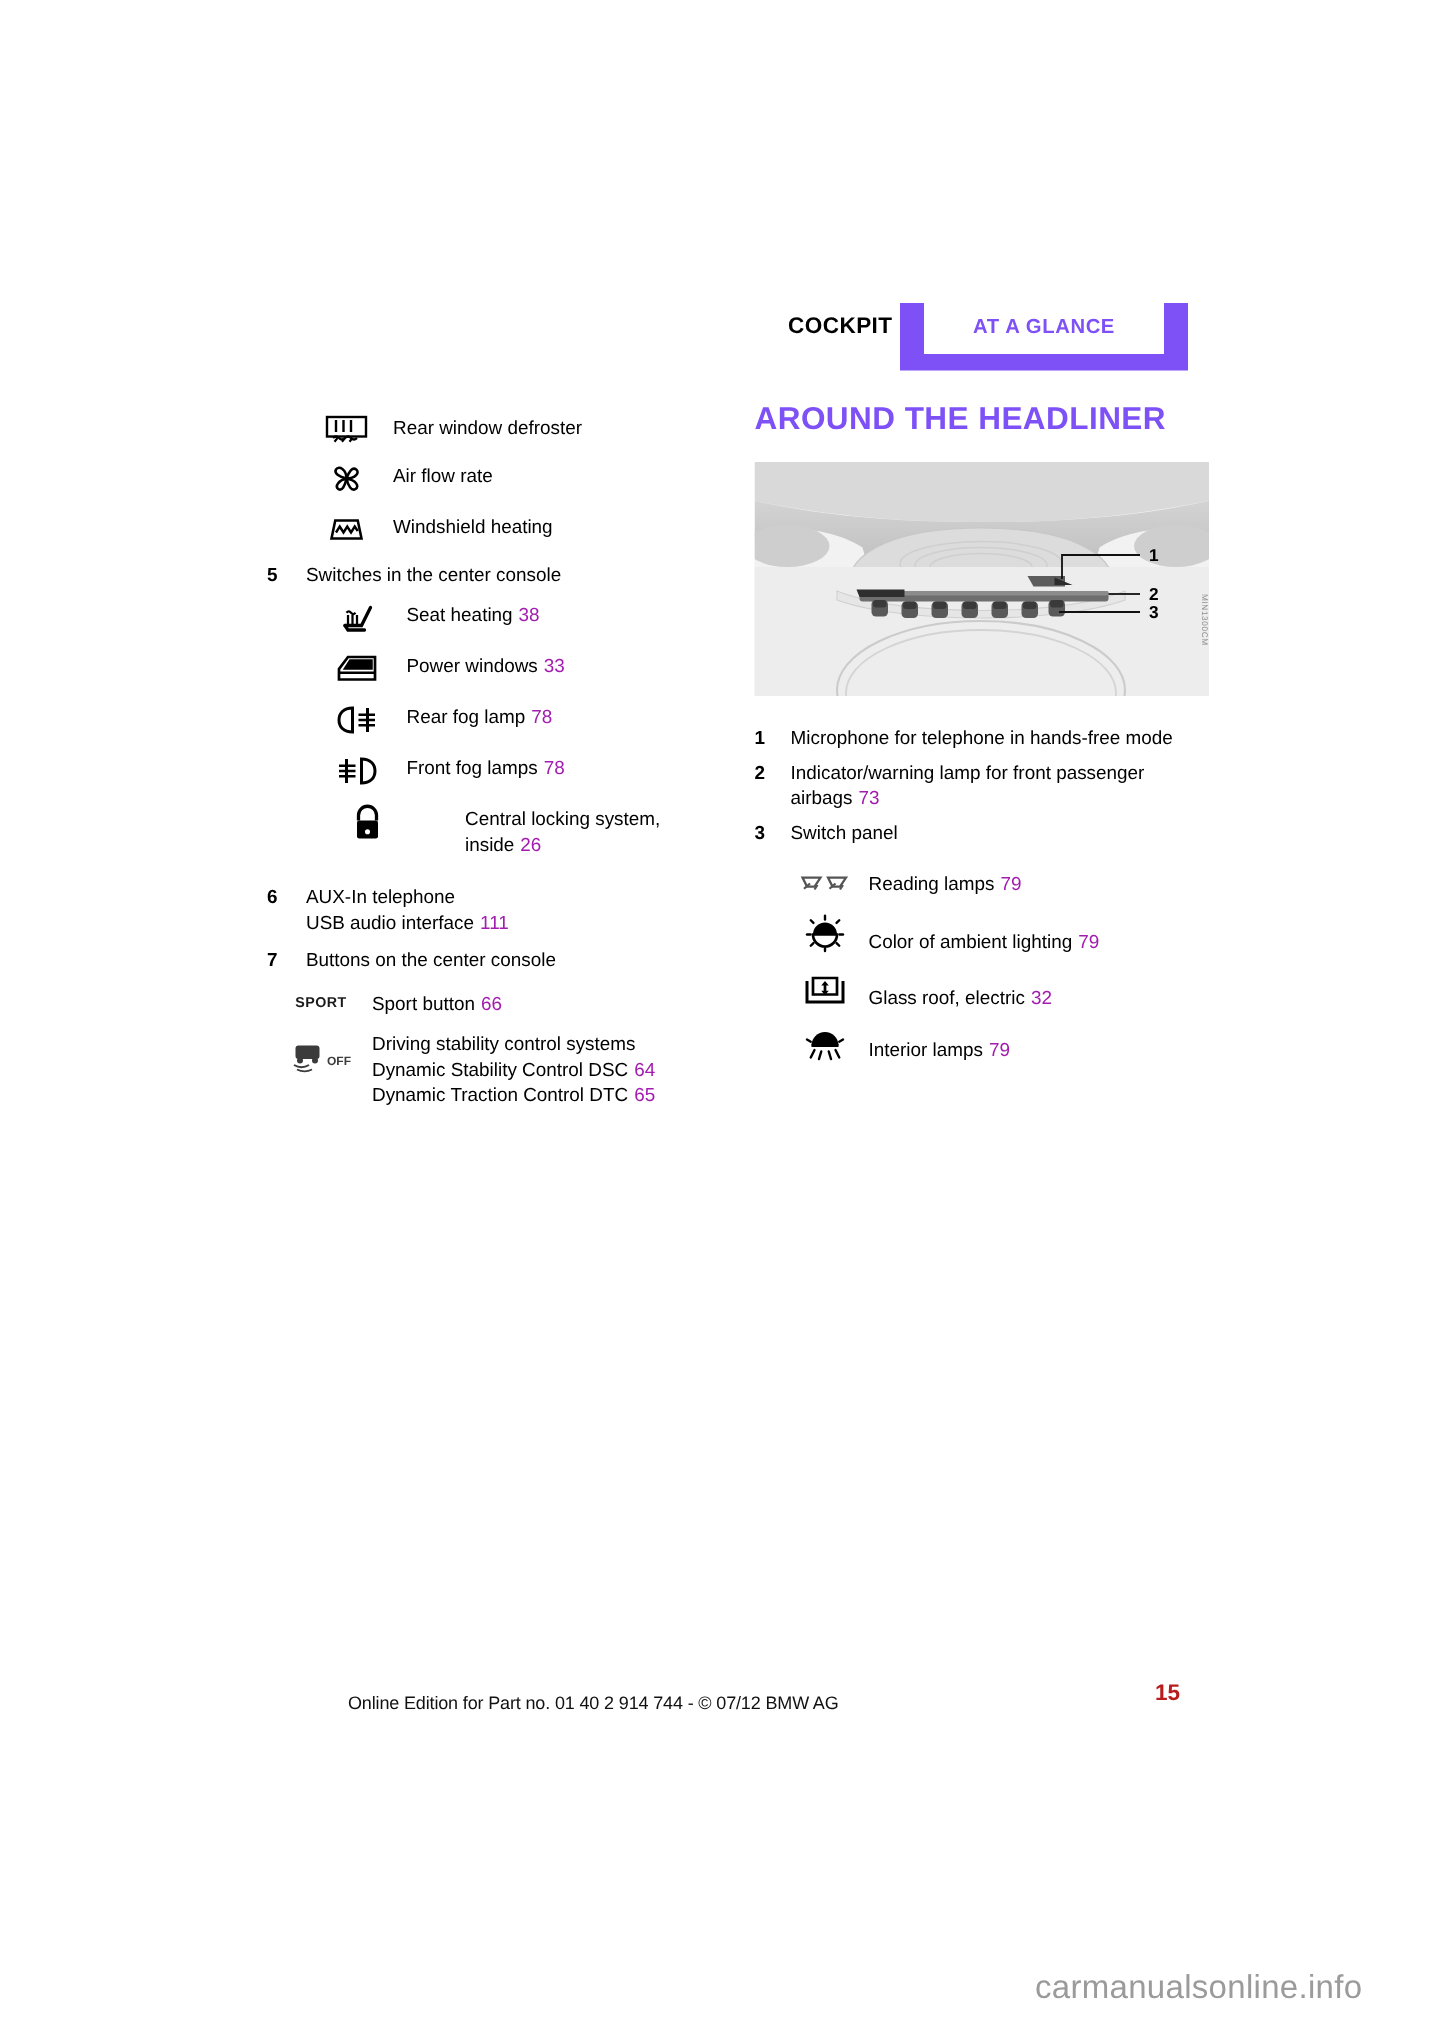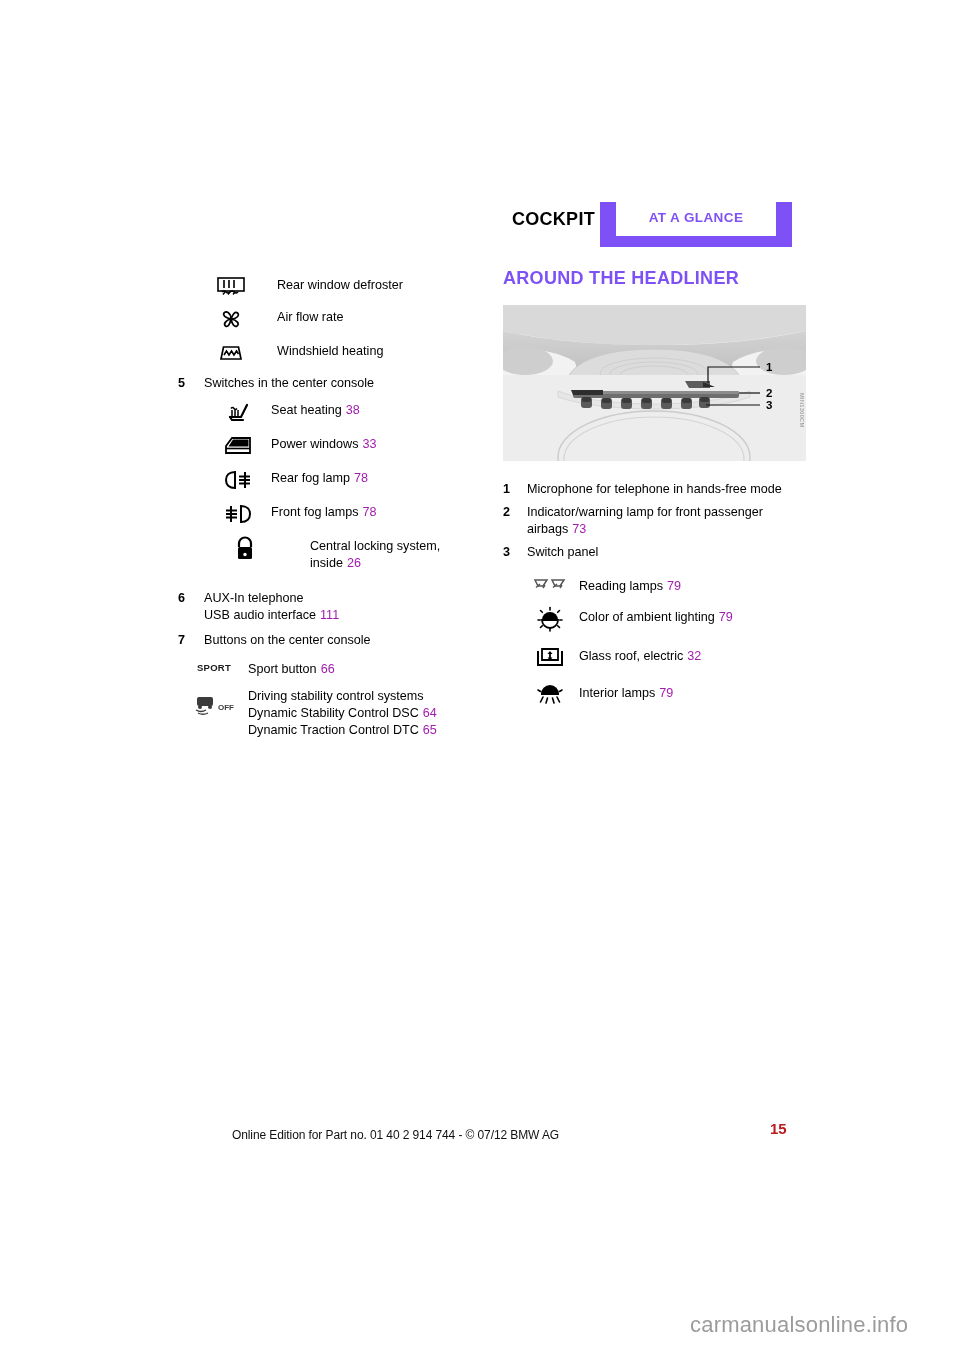--- a/index.html
+++ b/index.html
@@ -22,21 +22,21 @@
     left: 0; top: 0;
     width: 960px;
     height: 250px;
   }
   .header-cockpit {
     position: absolute;
     left: 430px;
     top: 209px;
     width: 165px;
     text-align: right;
-    font-size: 18px;
+    font-size: 15px;
     font-weight: bold;
     letter-spacing: 0.3px;
     color: #000;
   }
   .header-band {
     position: absolute;
     left: 600px;
     top: 202px;
     width: 192px;
     height: 45px;
@@ -95,21 +95,21 @@
     color: #000;
     padding-top: 2px;
   }
   .pg {
     color: #a21caf;
     margin-left: 4px;
   }
 
   
   .ind-a .icon-cell { width: 46px; margin-left: 30px; }
-  .ind-a .label-cell { margin-left: 23px; }
+  .ind-a .label-cell { margin-left: 8px; }
 
   .ind-b .icon-cell { width: 46px; margin-left: 37px; }
   .ind-b .label-cell { margin-left: 10px; }
 
   .num-row {
     display: flex;
     align-items: flex-start;
     margin-bottom: 8px;
     margin-top: 12px;
   }
@@ -137,41 +137,41 @@
     font-weight: bold;
     line-height: 17.5px;
   }
   .r-num-row .num-text {
     flex: 1 1 auto;
     font-size: 12.6px;
     line-height: 17.5px;
   }
   .r-sym-row {
     display: flex;
-    align-items: flex-start;
+    align-items: flex-end;
     margin-bottom: 11px;
   }
   .r-sym-row .icon-cell {
     flex: 0 0 46px;
     margin-left: 24px;
     display: flex;
     align-items: center;
     justify-content: center;
   }
   .r-sym-row .label-cell {
     flex: 1 1 auto;
     font-size: 12.6px;
     line-height: 17px;
     padding-top: 3px;
     margin-left: 6px;
   }
 
   
   .section-title {
-    font-size: 18px;
+    font-size: 21px;
     font-weight: bold;
     color: #7e51f7;
     letter-spacing: 0.3px;
     margin: 0 0 16px 0;
   }
 
   
   .figure {
     position: relative;
     width: 303px;

